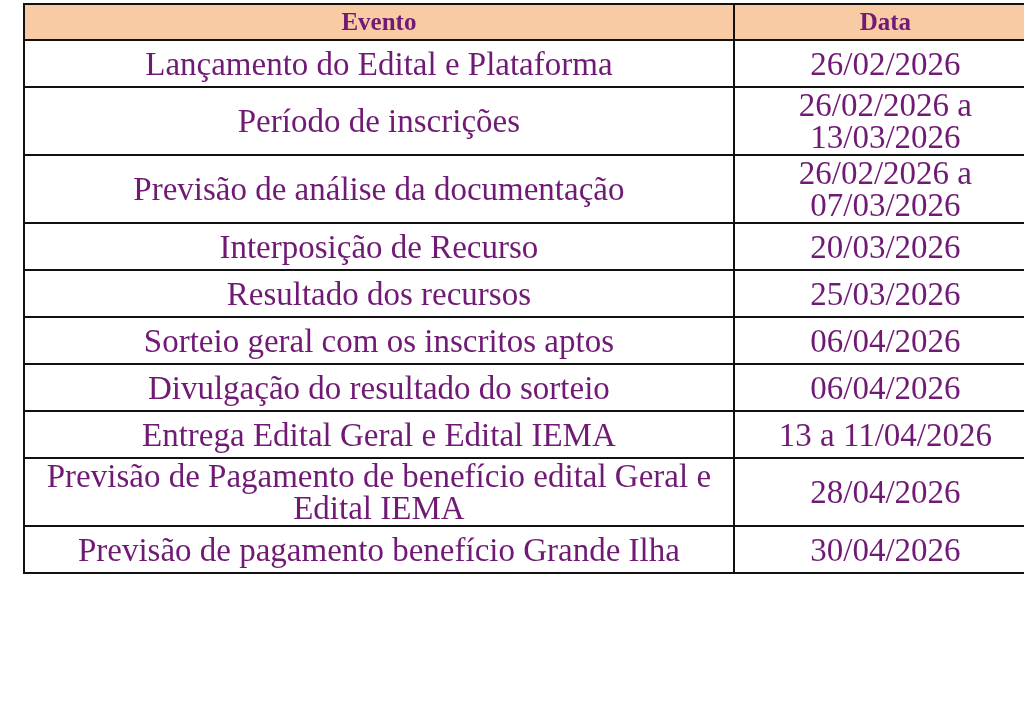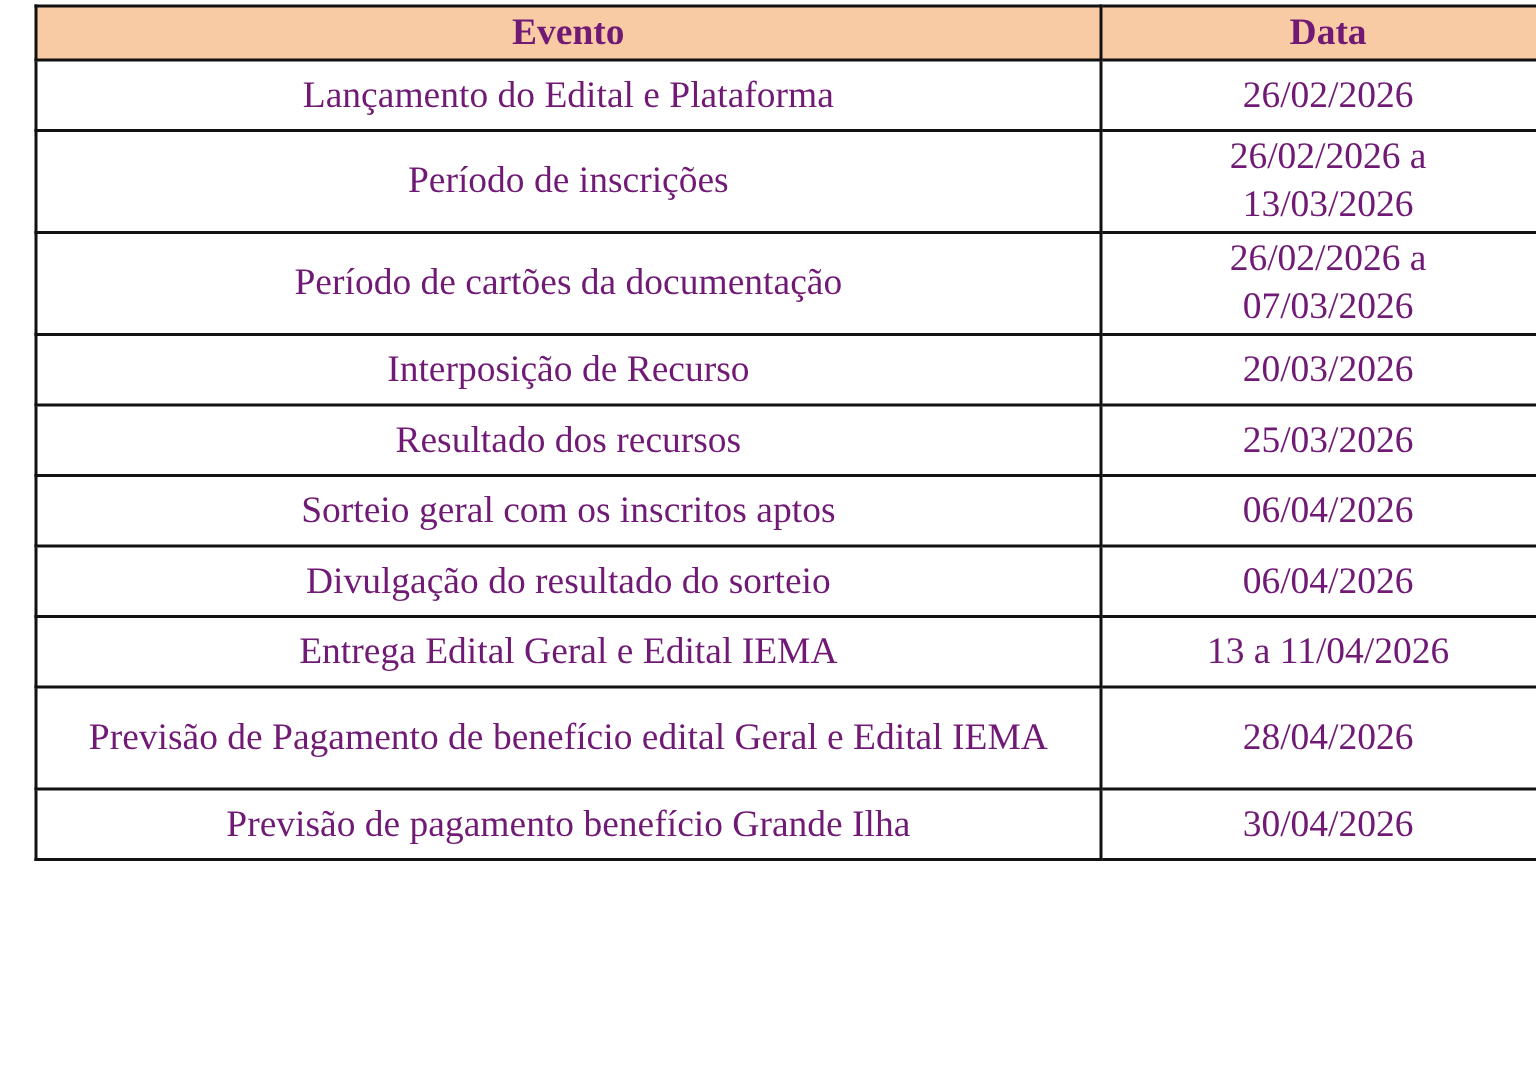--- a/index.html
+++ b/index.html
@@ -32,21 +32,21 @@
       line-height: 32px;
     }
     .schedule-table th {
       background: #f9cba4;
       font-weight: bold;
       font-size: 25px;
       height: 34px;
       line-height: 30px;
     }
     .schedule-table td {
-      font-size: 25px;
+      font-size: 33px;
     }
     .col-event { width: 707px; }
     .col-date { width: 302px; }
     tr.row-single td { height: 45px; }
     tr.row-double td { height: 66px; line-height: 32px; }
     .date-line { display: block; }
   </style>
 </head>
 <body>
 
@@ -69,21 +69,21 @@
         </td>
     </tr>
     <tr class="row-double">
       <td>Período de inscrições</td>
       <td>
           <span class="date-line">26/02/2026 a</span>
           <span class="date-line">13/03/2026</span>
         </td>
     </tr>
     <tr class="row-double">
-      <td>Período de cartões da documentação</td>
+      <td>Previsão de análise da documentação</td>
       <td>
           <span class="date-line">26/02/2026 a</span>
           <span class="date-line">07/03/2026</span>
         </td>
     </tr>
     <tr class="row-single">
       <td>Interposição de Recurso</td>
       <td>
           <span class="date-line">20/03/2026</span>
         </td>

